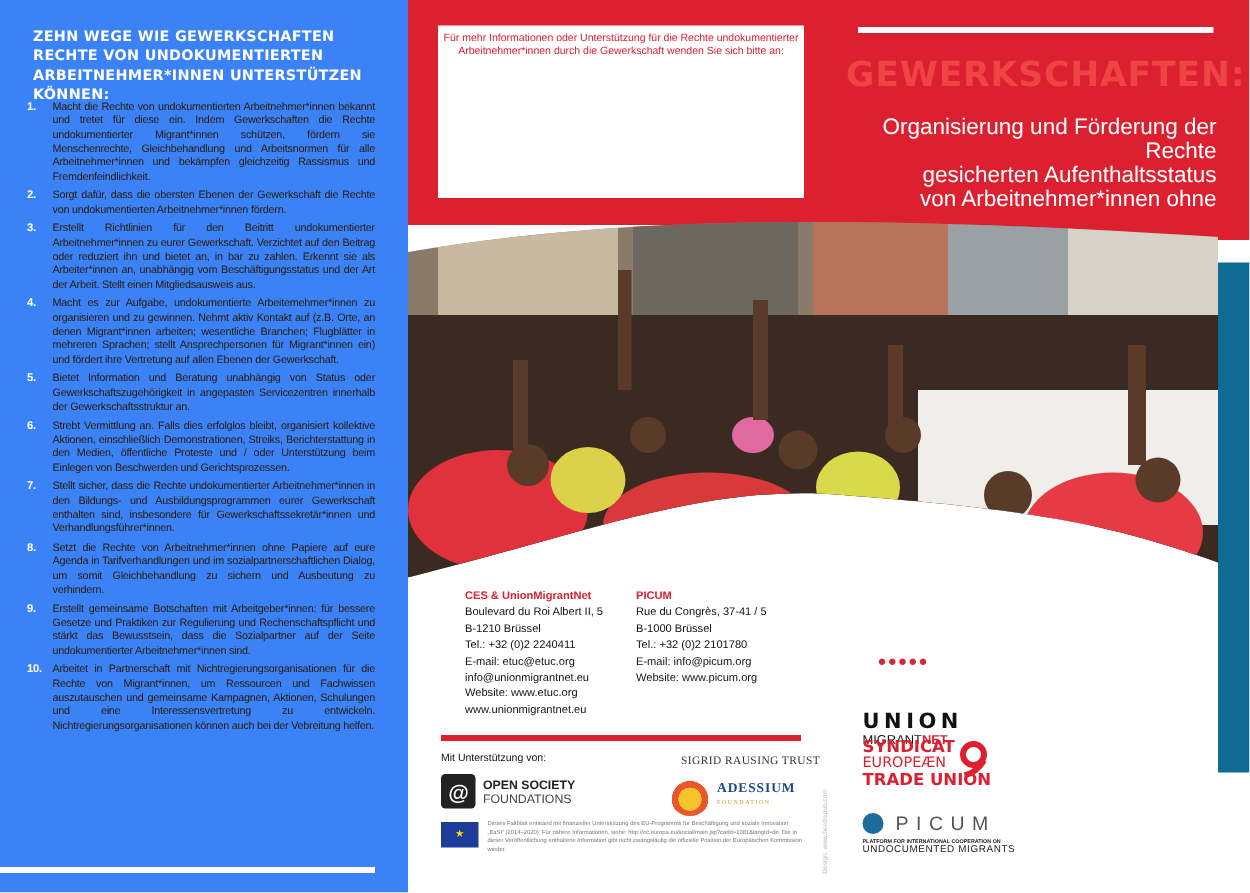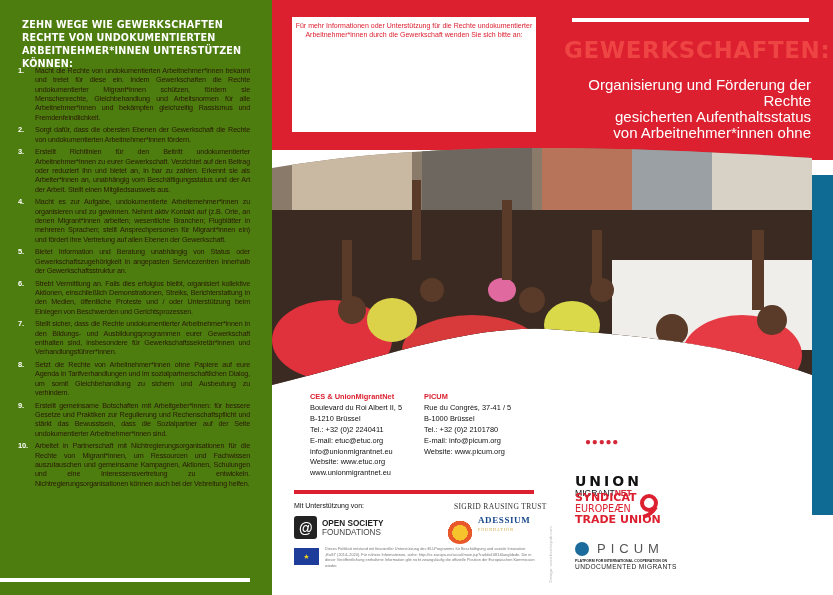--- a/index.html
+++ b/index.html
@@ -1,17 +1,17 @@
 <!DOCTYPE html>
 <html><head>
 <meta charset="utf-8">
 <style>
   html,body{margin:0;padding:0;}
   body{width:833px;height:595px;position:relative;overflow:hidden;background:#fff;font-family:"Liberation Sans",sans-serif;}
-  .panel-left{position:absolute;left:0;top:0;width:272px;height:595px;background:#4d7c0f;}
+  .panel-left{position:absolute;left:0;top:0;width:272px;height:595px;background:#3b82f6;}
   .panel-left .title{position:absolute;left:22px;top:18px;width:245px;color:#fff;font-weight:bold;font-size:9.6px;line-height:13px;letter-spacing:0.2px;text-transform:uppercase;font-family:"DejaVu Sans",sans-serif;}
   .ways{position:absolute;left:18px;top:66px;width:232px;margin:0;padding:0;list-style:none;}
   .ways li{position:relative;padding-left:17px;font-size:7.2px;line-height:9.35px;color:#2a1a05;text-align:justify;margin-bottom:3.3px;font-family:"Liberation Sans",sans-serif;letter-spacing:-0.15px;}
   .ways li .num{position:absolute;left:0;top:0;color:#fff;font-weight:bold;font-size:7.5px;}
   .left-bar{position:absolute;left:0;top:578px;width:250px;height:4px;background:#fff;}
 
   .panel-mid{position:absolute;left:272px;top:0;width:282px;height:595px;background:#fff;}
   .mid-red{position:absolute;left:272px;top:0;width:282px;height:150px;background:#dc2030;}
   .contact-box{position:absolute;left:292px;top:17px;width:244px;height:115px;background:#fff;}
   .contact-box .txt{padding-top:4px;text-align:center;color:#dc2030;font-size:7px;line-height:9.4px;}
@@ -22,21 +22,21 @@
   .addr .org{color:#dc2030;font-weight:bold;}
   .addr1{left:310px;}
   .addr2{left:424px;}
   .mid-redbar{position:absolute;left:294px;top:490px;width:240px;height:4px;background:#dc2030;}
   .support-label{position:absolute;left:294px;top:502px;font-size:7px;color:#111;}
   .sigrid{position:absolute;left:426px;top:502px;font-size:7.6px;color:#333;font-family:"Liberation Serif",serif;letter-spacing:0.3px;margin-left:28px;}
   .osf{position:absolute;left:294px;top:516px;display:flex;align-items:center;gap:5px;}
   .osf .logo{width:23px;height:23px;background:#222;border-radius:3px;color:#fff;font-size:14px;display:flex;align-items:center;justify-content:center;font-style:italic;font-weight:bold;}
   .osf .name{font-size:8.2px;line-height:9px;color:#222;font-weight:bold;}
   .osf .name span{display:block;font-weight:normal;color:#444;}
-  .adessium{position:absolute;left:446px;top:516px;display:flex;align-items:flex-start;gap:4px;}
+  .adessium{position:absolute;left:446px;top:516px;display:flex;align-items:center;gap:4px;}
   .adessium .sun{width:28px;height:28px;border-radius:50%;background:radial-gradient(circle at 50% 60%,#f7c32c 0 35%,#e8582a 36% 55%,#fff 56%);}
   .adessium .name{font-size:9px;color:#1a4a8e;font-family:"Liberation Serif",serif;font-weight:bold;letter-spacing:0.6px;line-height:9px;}
   .adessium .name small{display:block;font-size:4px;color:#c9a030;letter-spacing:1px;font-weight:normal;}
   .eu{position:absolute;left:294px;top:548px;width:25px;height:17px;background:#1e3c9a;color:#f7d417;font-size:7px;text-align:center;line-height:17px;}
   .eu-text{position:absolute;left:325px;top:546px;width:212px;font-size:3.9px;line-height:5.6px;color:#777;}
   .design{position:absolute;left:545px;top:490px;width:10px;height:95px;}
   .design span{position:absolute;left:-40px;top:45px;width:90px;transform:rotate(-90deg);font-size:4.4px;color:#bbb;white-space:nowrap;}
 
   .panel-right{position:absolute;left:554px;top:0;width:279px;height:595px;background:#fff;}
   .right-red{position:absolute;left:554px;top:0;width:279px;height:160px;background:#dc2030;}

